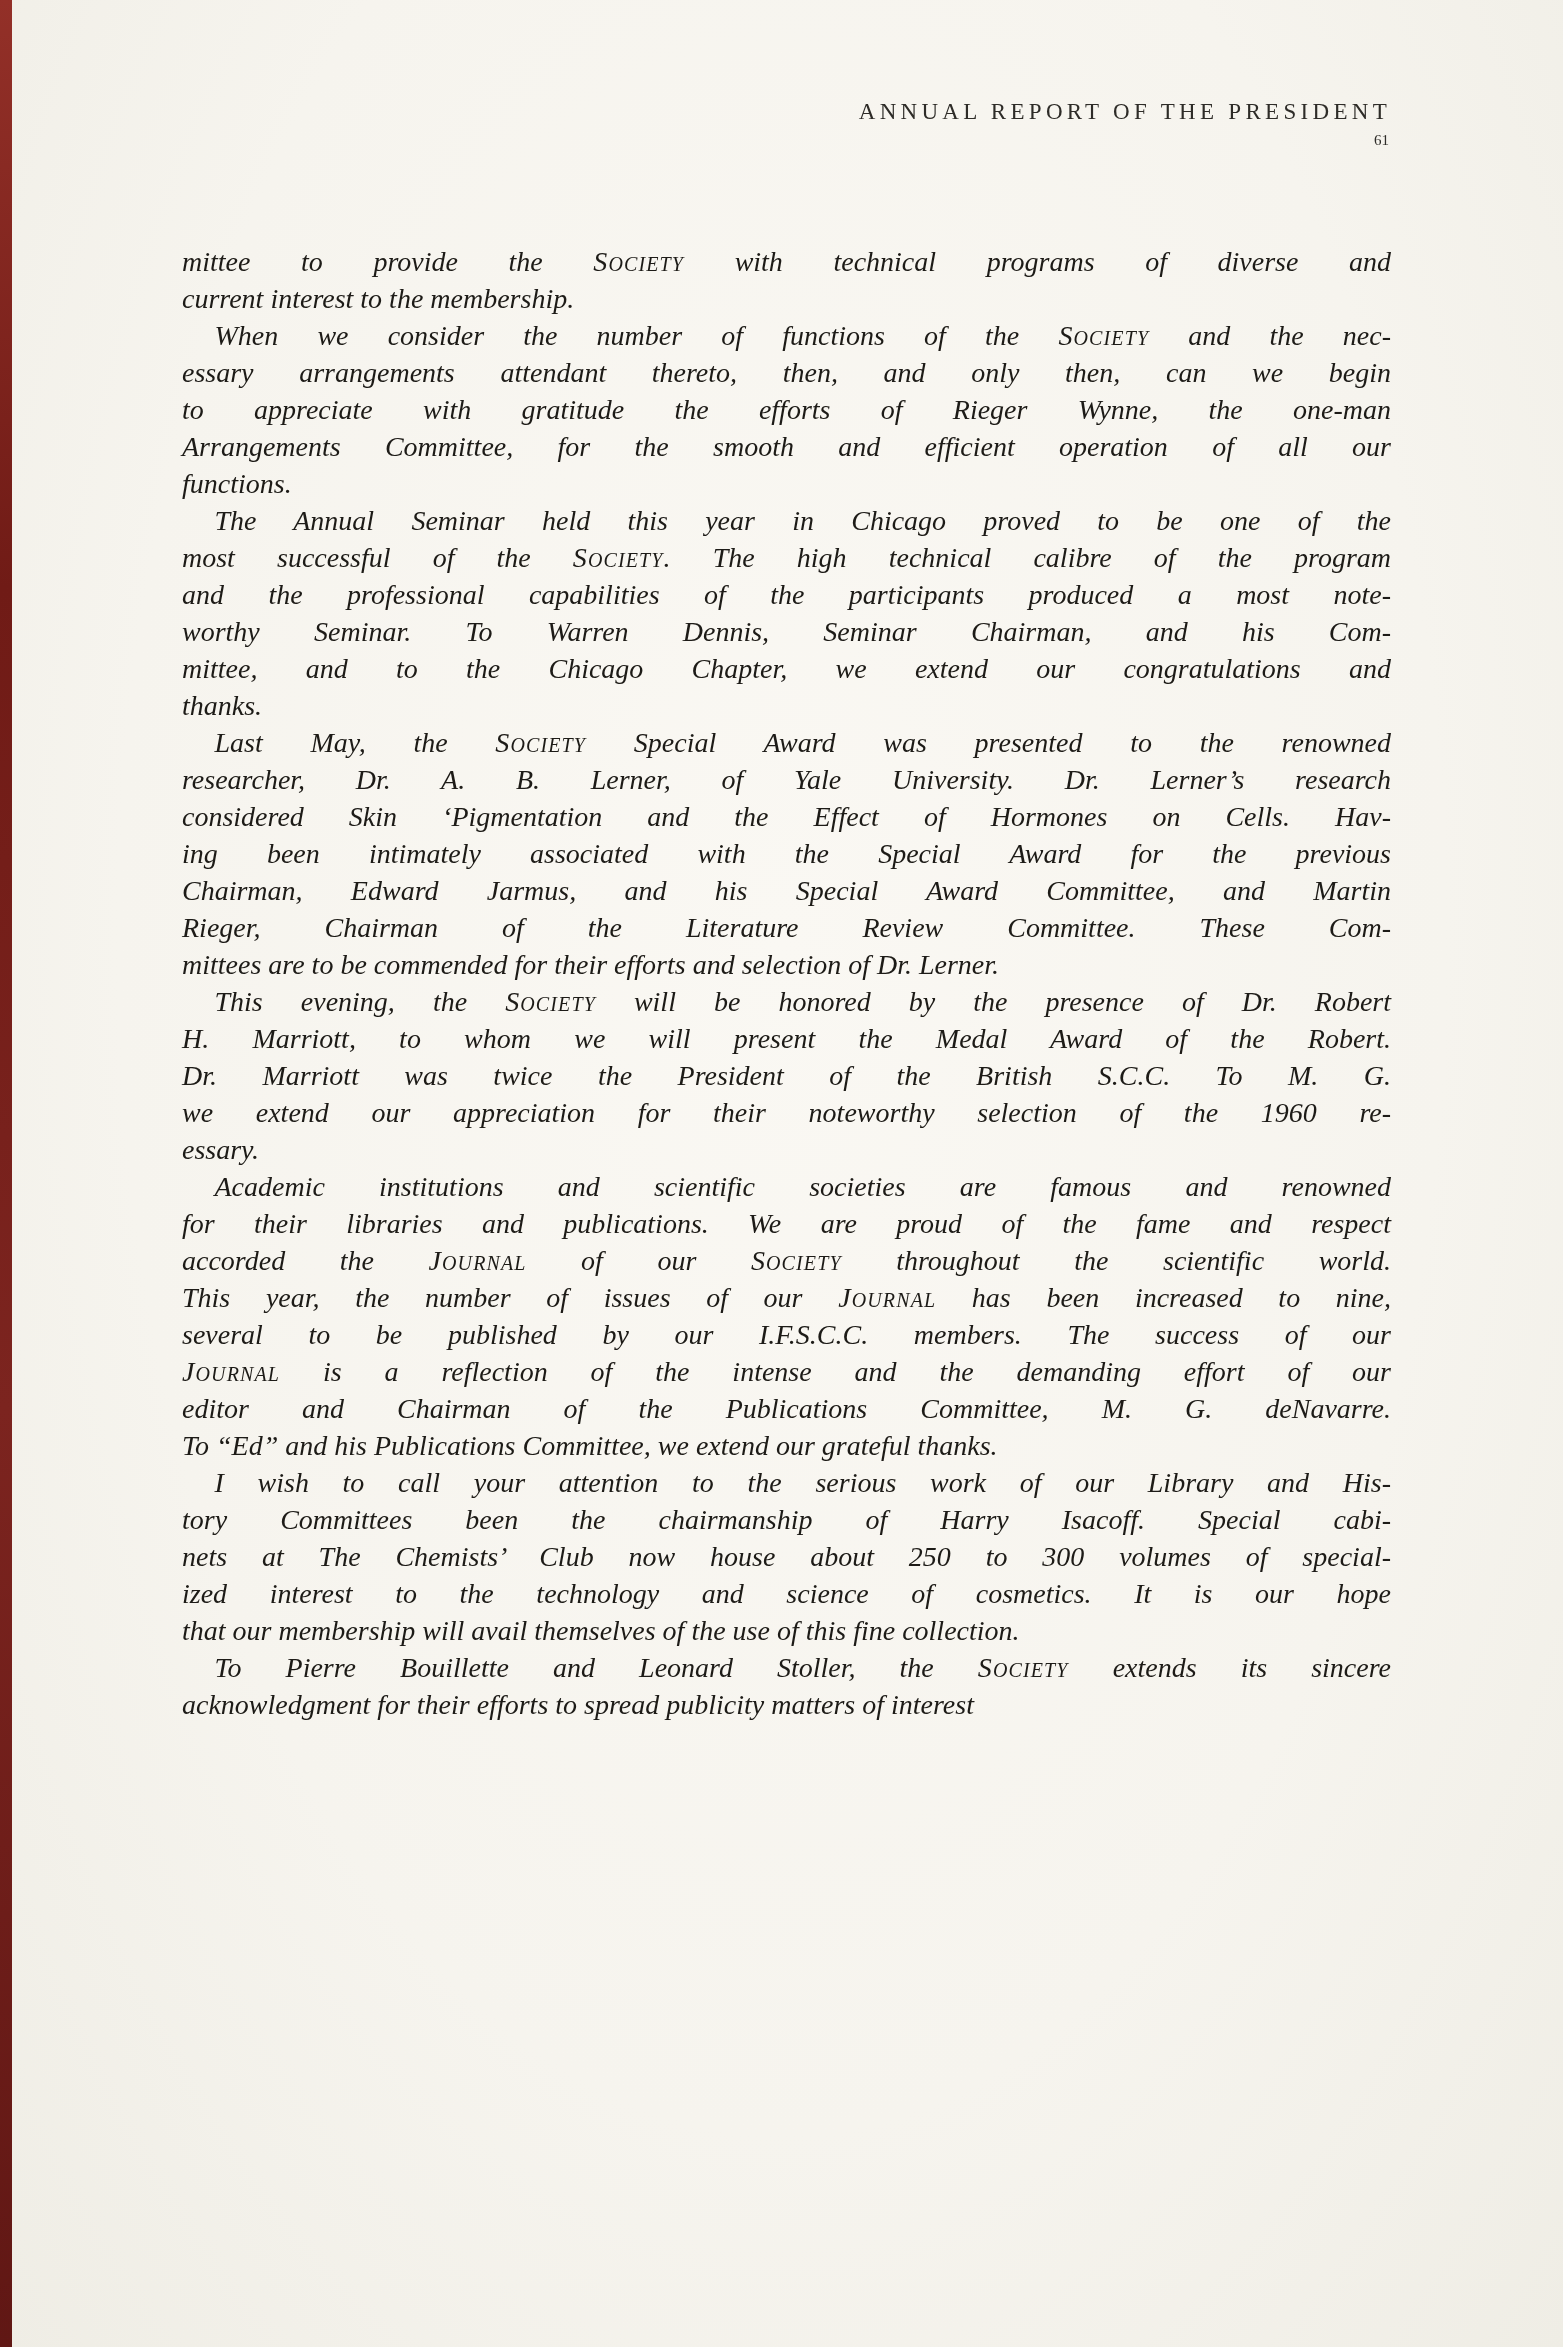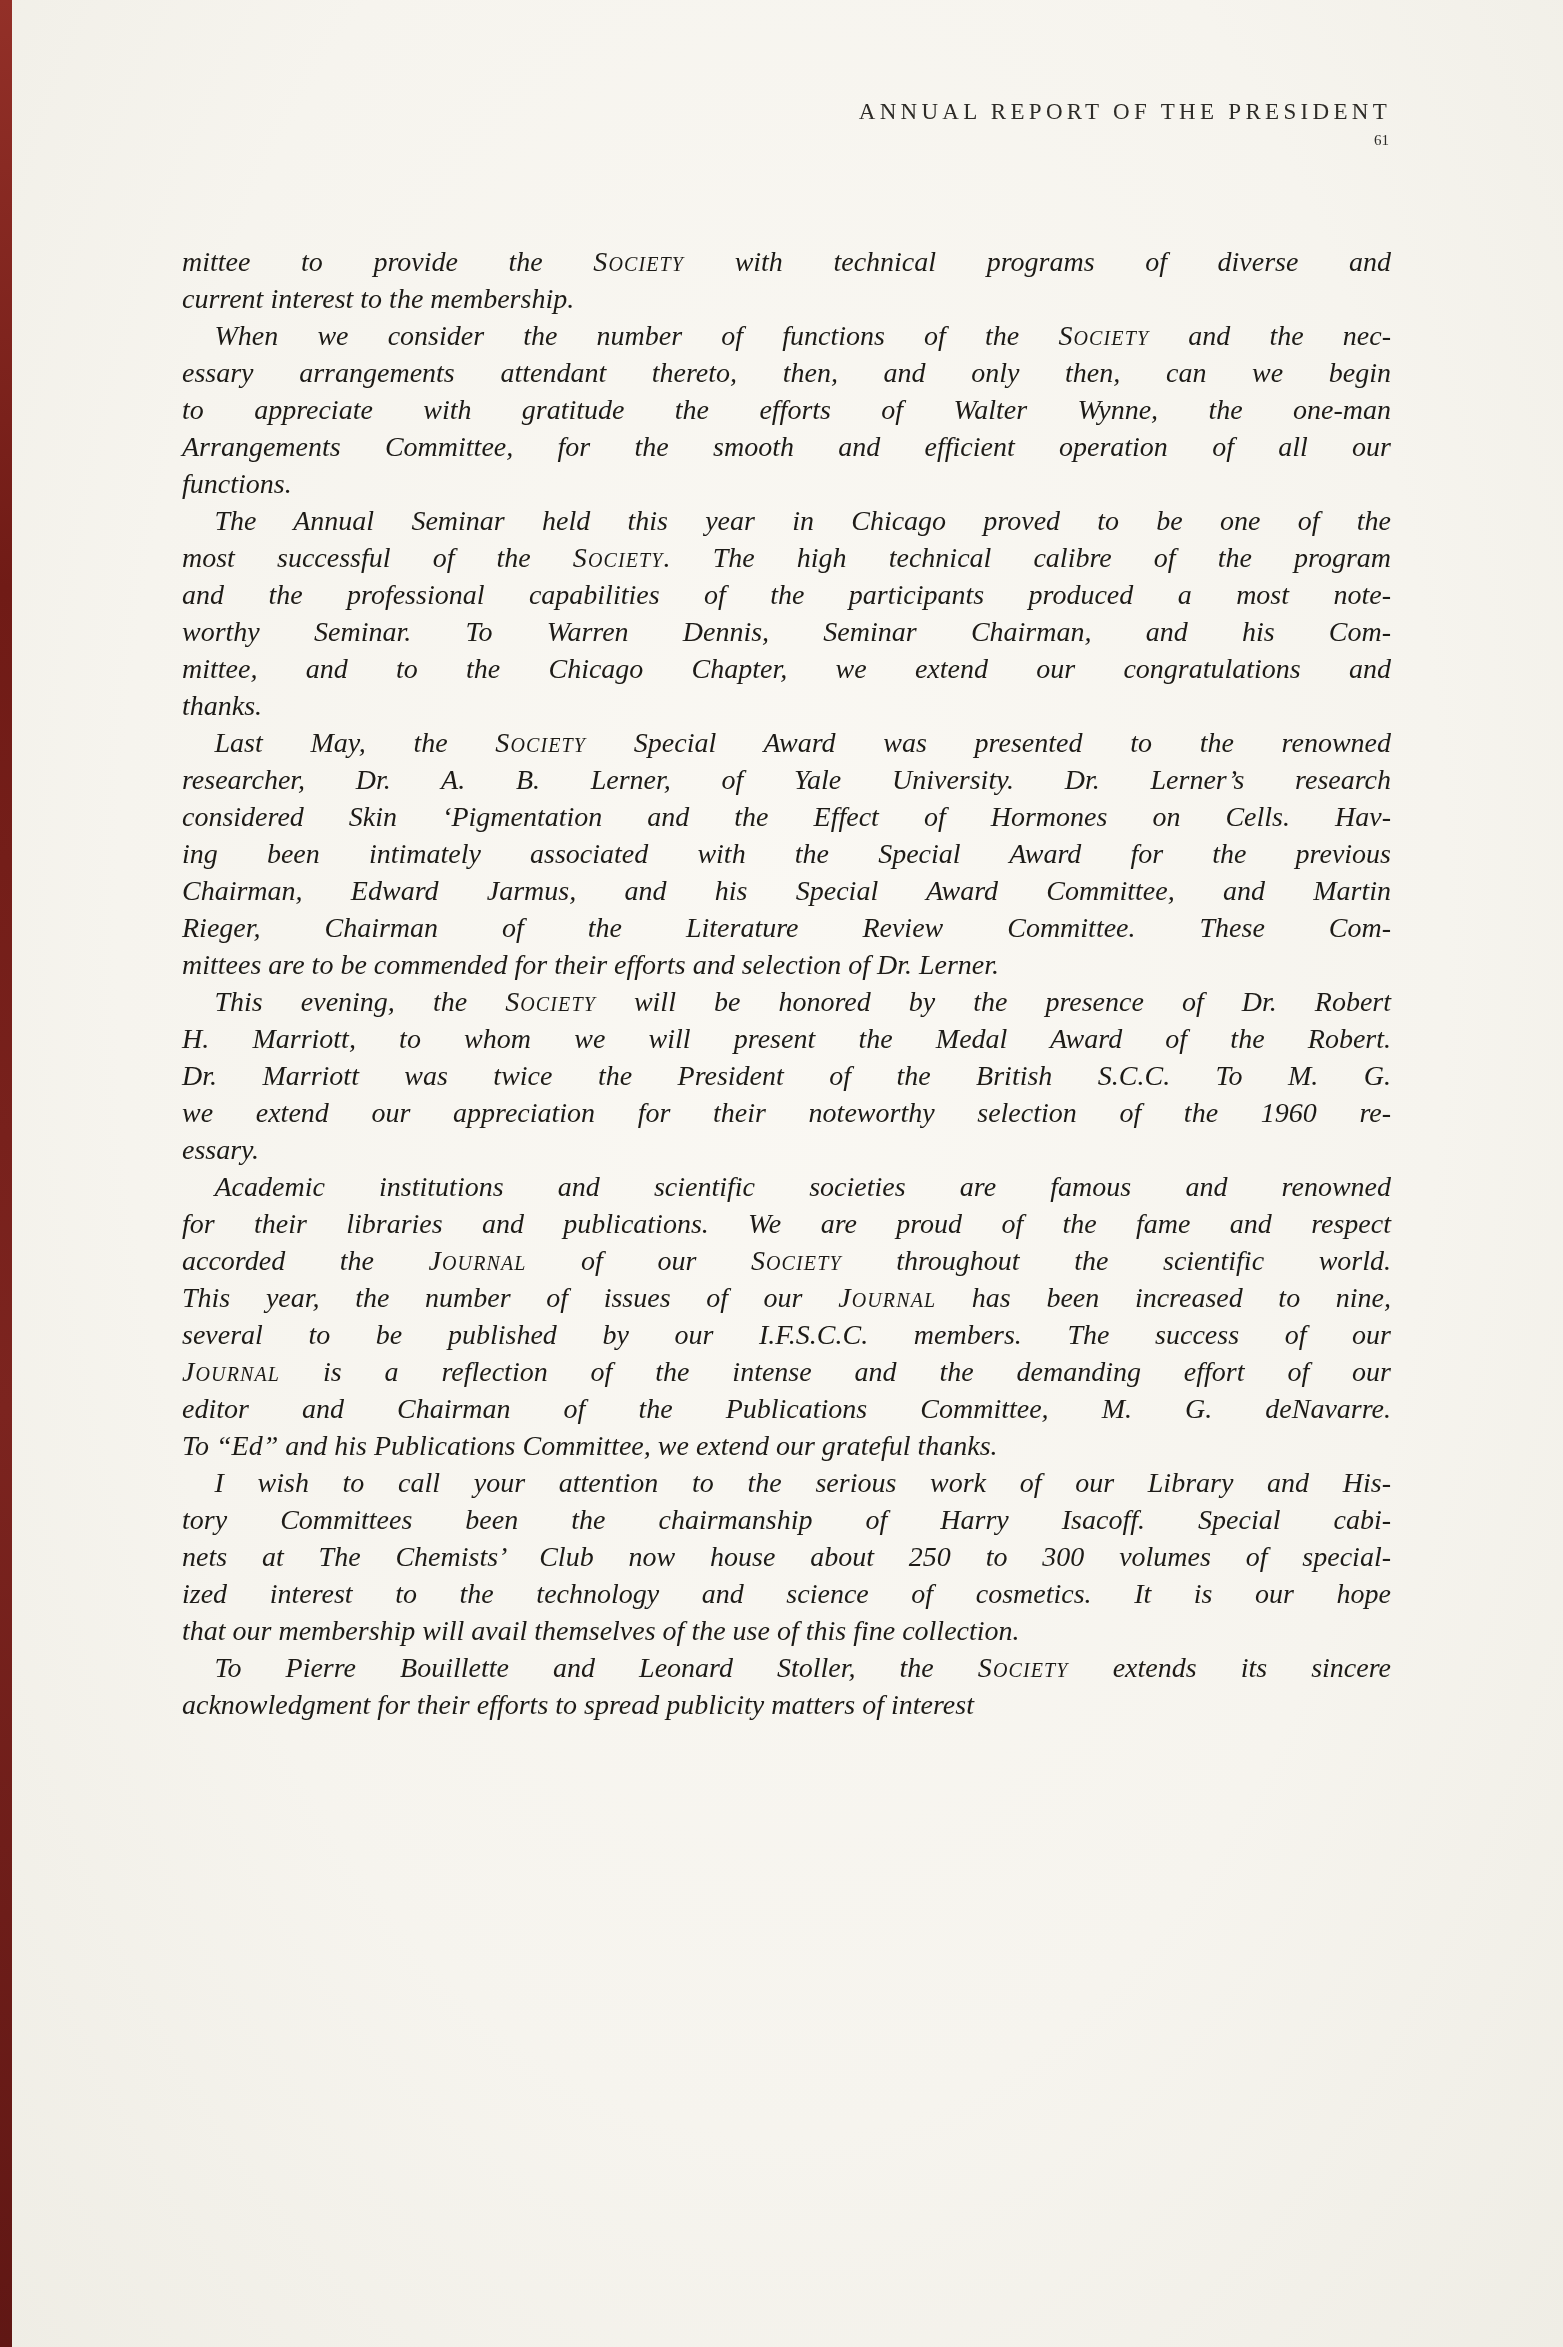--- a/index.html
+++ b/index.html
@@ -95,21 +95,21 @@
     <span class="page-number">61</span>
   </div>
   <div class="body-text" id="body-text">
       <p class="para">
         <span class="line">mittee to provide the <span class="sc">Society</span> with technical programs of diverse and</span>
         <span class="line">current interest to the membership.</span>
       </p>
       <p class="para indent">
         <span class="line">When we consider the number of functions of the <span class="sc">Society</span> and the nec-</span>
         <span class="line">essary arrangements attendant thereto, then, and only then, can we begin</span>
-        <span class="line">to appreciate with gratitude the efforts of Walter Wynne, the one-man</span>
+        <span class="line">to appreciate with gratitude the efforts of Rieger Wynne, the one-man</span>
         <span class="line">Arrangements Committee, for the smooth and efficient operation of all our</span>
         <span class="line">functions.</span>
       </p>
       <p class="para indent">
         <span class="line">The Annual Seminar held this year in Chicago proved to be one of the</span>
         <span class="line">most successful of the <span class="sc">Society</span>.  The high technical calibre of the program</span>
         <span class="line">and the professional capabilities of the participants produced a most note-</span>
         <span class="line">worthy Seminar.  To Warren Dennis, Seminar Chairman, and his Com-</span>
         <span class="line">mittee, and to the Chicago Chapter, we extend our congratulations and</span>
         <span class="line">thanks.</span>

